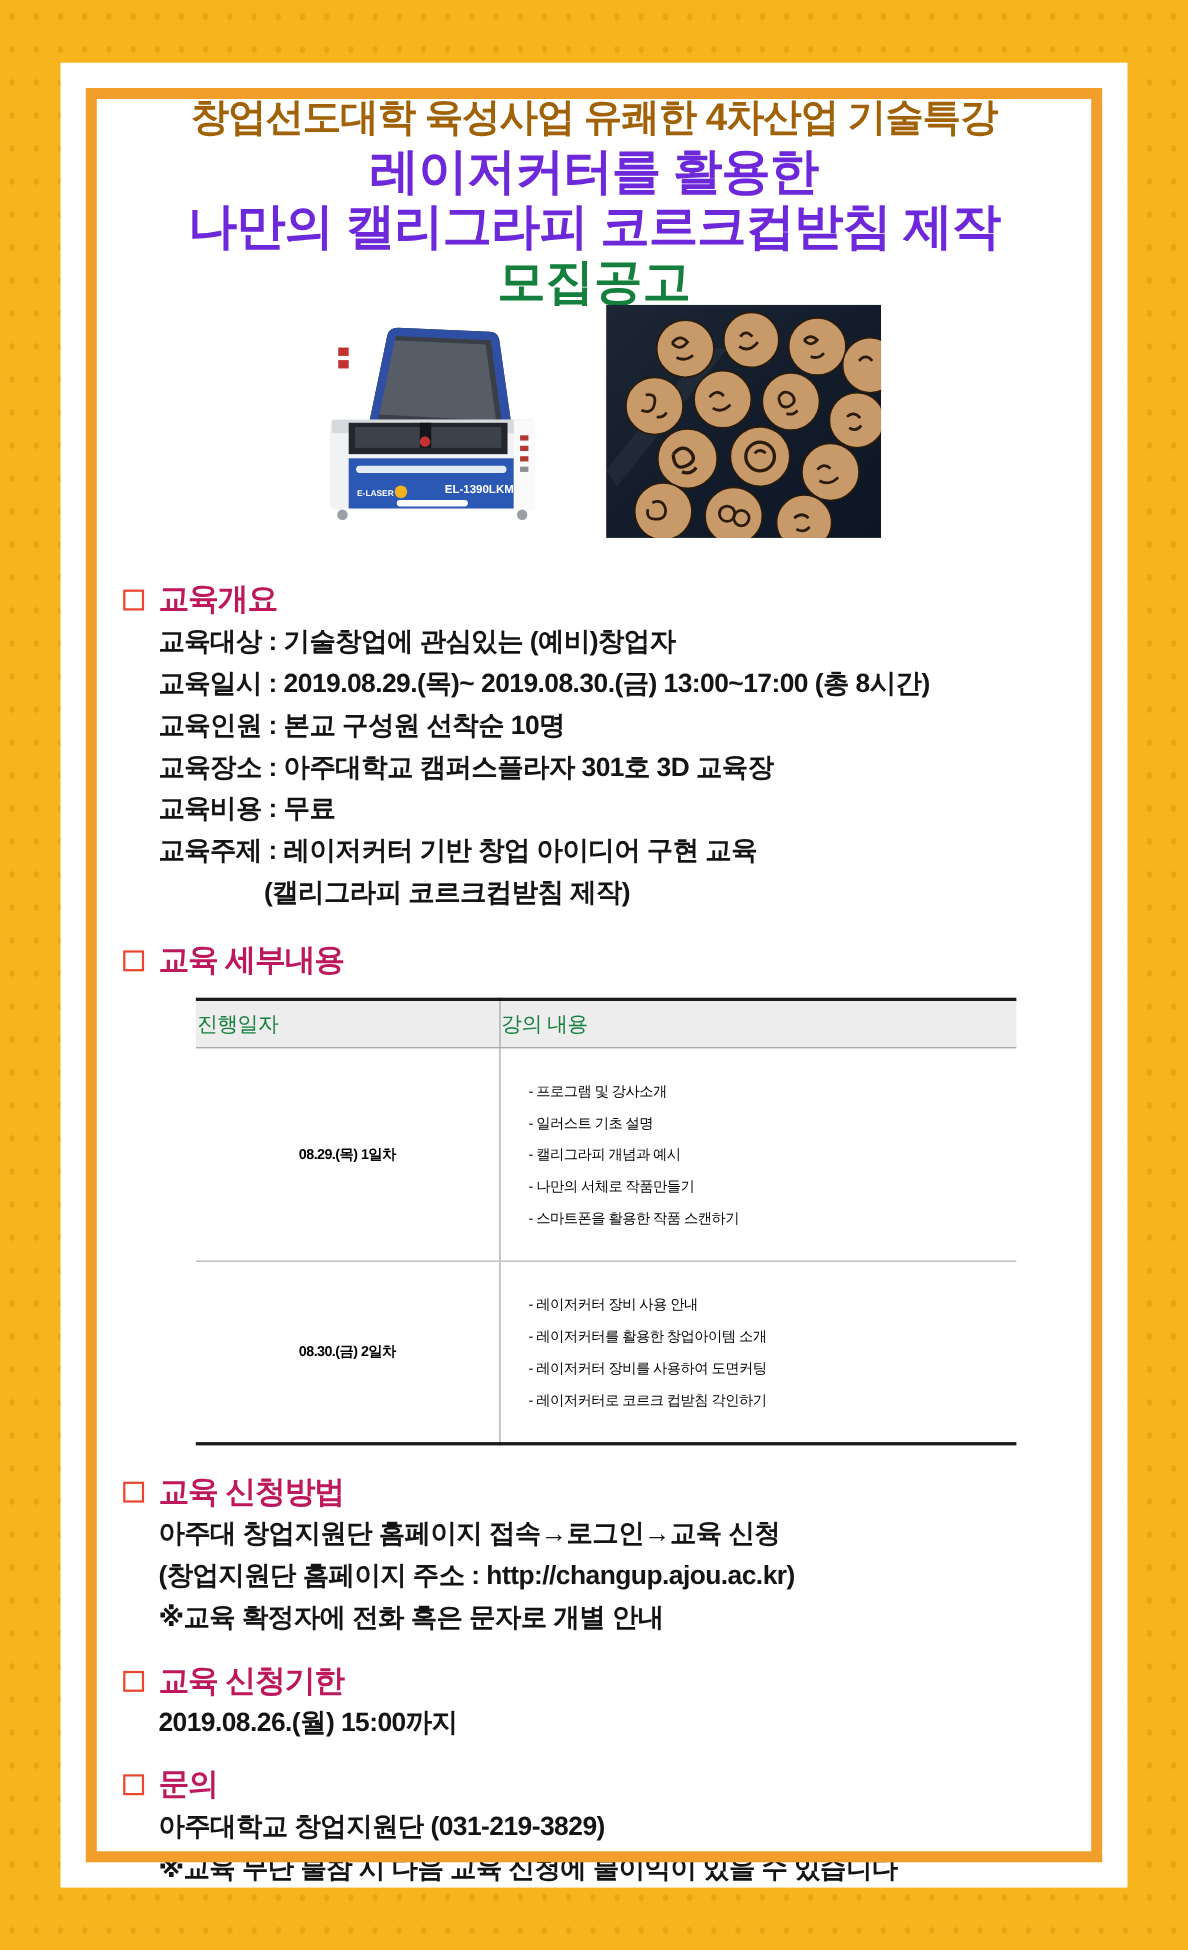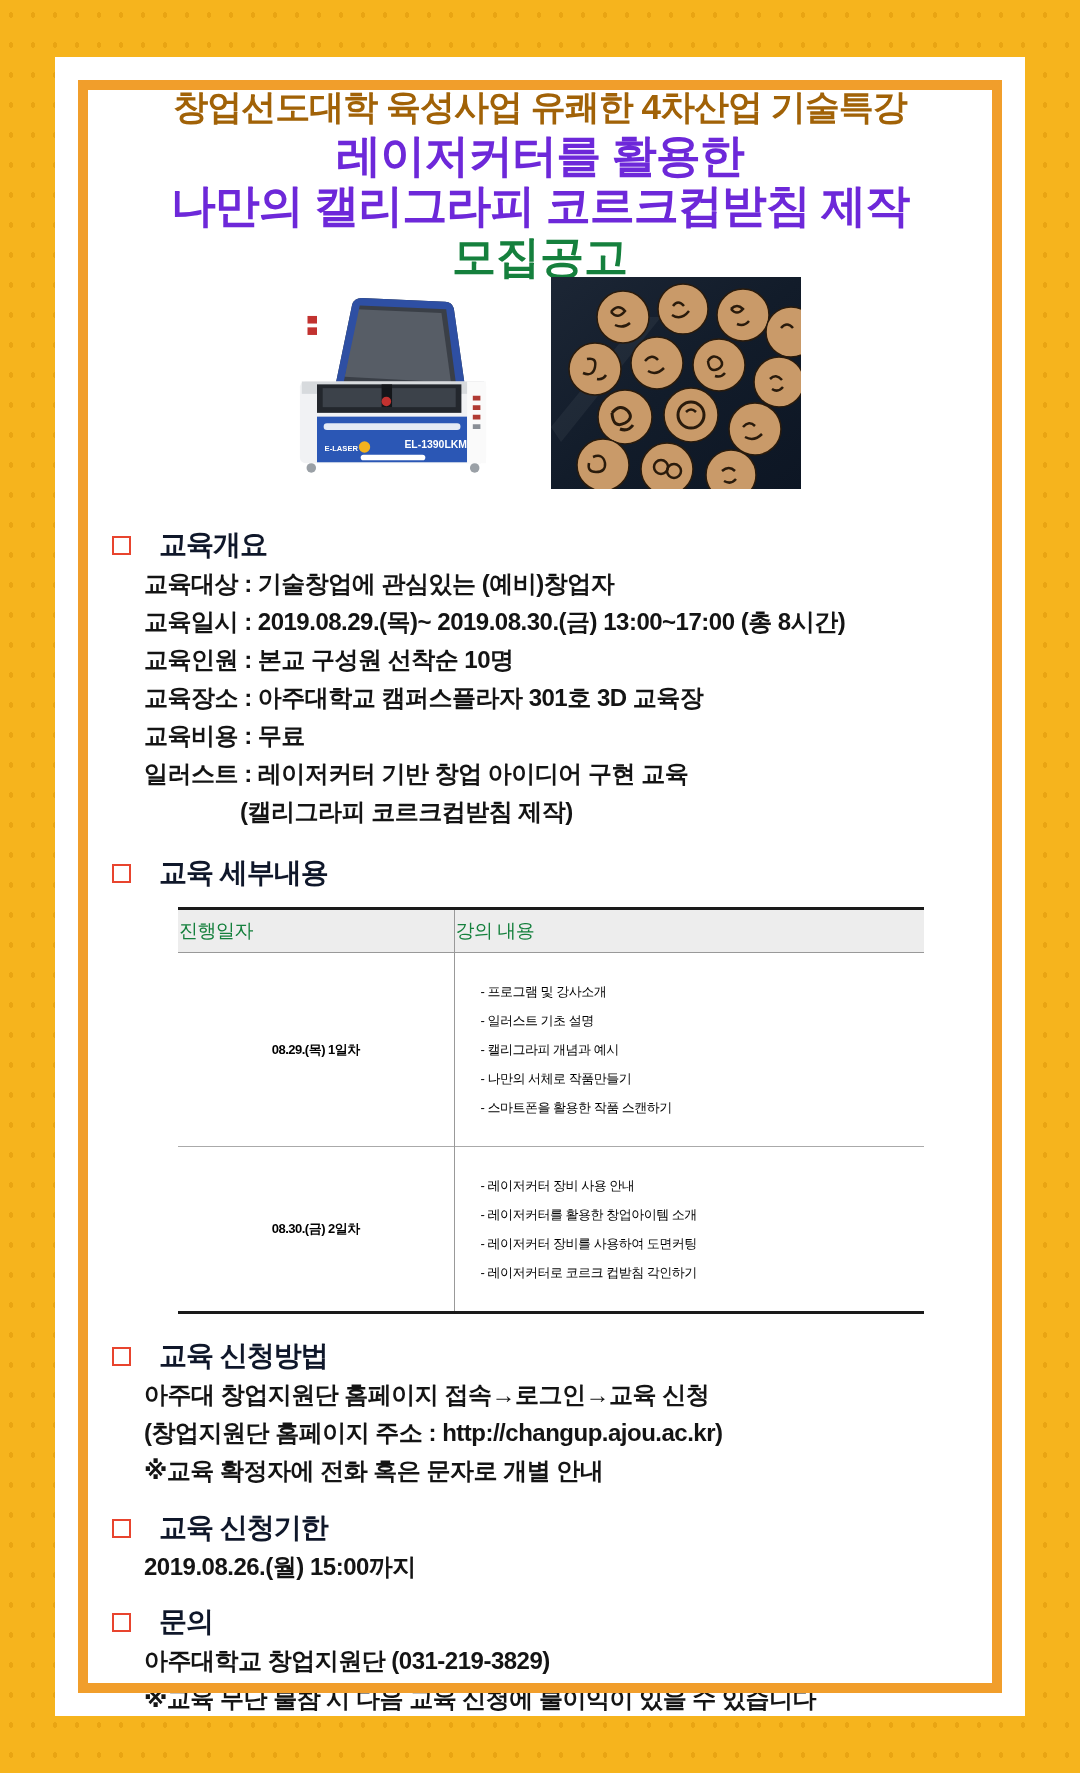--- a/index.html
+++ b/index.html
@@ -33,21 +33,21 @@
     text-align:center;font-size:44px;font-weight:800;color:#15803d;
     letter-spacing:0;line-height:48px;margin-top:2px;
   }
 
   
   .images-row{margin-top:10px;display:flex;justify-content:center;align-items:flex-end;gap:44px;height:198px;}
   .img-box{display:block;}
 
   
   .section{margin-left:12px;}
-  .sec-heading{display:flex;align-items:center;gap:28px;font-size:28px;font-weight:800;color:#0f172a;height:32px;letter-spacing:-1px;}
+  .sec-heading{display:flex;align-items:center;gap:13px;font-size:28px;font-weight:800;color:#be185d;height:32px;letter-spacing:-1px;}
   .red-square{width:19px;height:19px;border:2.5px solid #E8442E;box-sizing:border-box;flex:0 0 auto;}
   .sec-lines{margin-top:4px;padding-left:32px;font-size:24px;font-weight:700;color:#141414;letter-spacing:-0.5px;}
   .sec-lines .line{line-height:38px;}
   .sec-lines .line.indent{padding-left:96px;}
 
   .mt-overview{margin-top:40px;}
   .mt-details{margin-top:26px;}
   .mt-apply{margin-top:26px;}
   .mt-deadline{margin-top:22px;}
   .mt-contact{margin-top:20px;}
@@ -193,21 +193,21 @@
       <div class="sec-heading">
         <span class="red-square"></span>
         <span>교육개요</span>
       </div>
       <div class="sec-lines">
           <div class="line">교육대상 : 기술창업에 관심있는 (예비)창업자</div>
           <div class="line">교육일시 : 2019.08.29.(목)~ 2019.08.30.(금) 13:00~17:00 (총 8시간)</div>
           <div class="line">교육인원 : 본교 구성원 선착순 10명</div>
           <div class="line">교육장소 : 아주대학교 캠퍼스플라자 301호 3D 교육장</div>
           <div class="line">교육비용 : 무료</div>
-          <div class="line">일러스트 : 레이저커터 기반 창업 아이디어 구현 교육</div>
+          <div class="line">교육주제 : 레이저커터 기반 창업 아이디어 구현 교육</div>
           <div class="line indent">(캘리그라피 코르크컵받침 제작)</div>
         </div>
     </div>
 
     <div class="section mt-details">
       <div class="sec-heading">
         <span class="red-square"></span>
         <span>교육 세부내용</span>
       </div>
       <table class="schedule-table">

